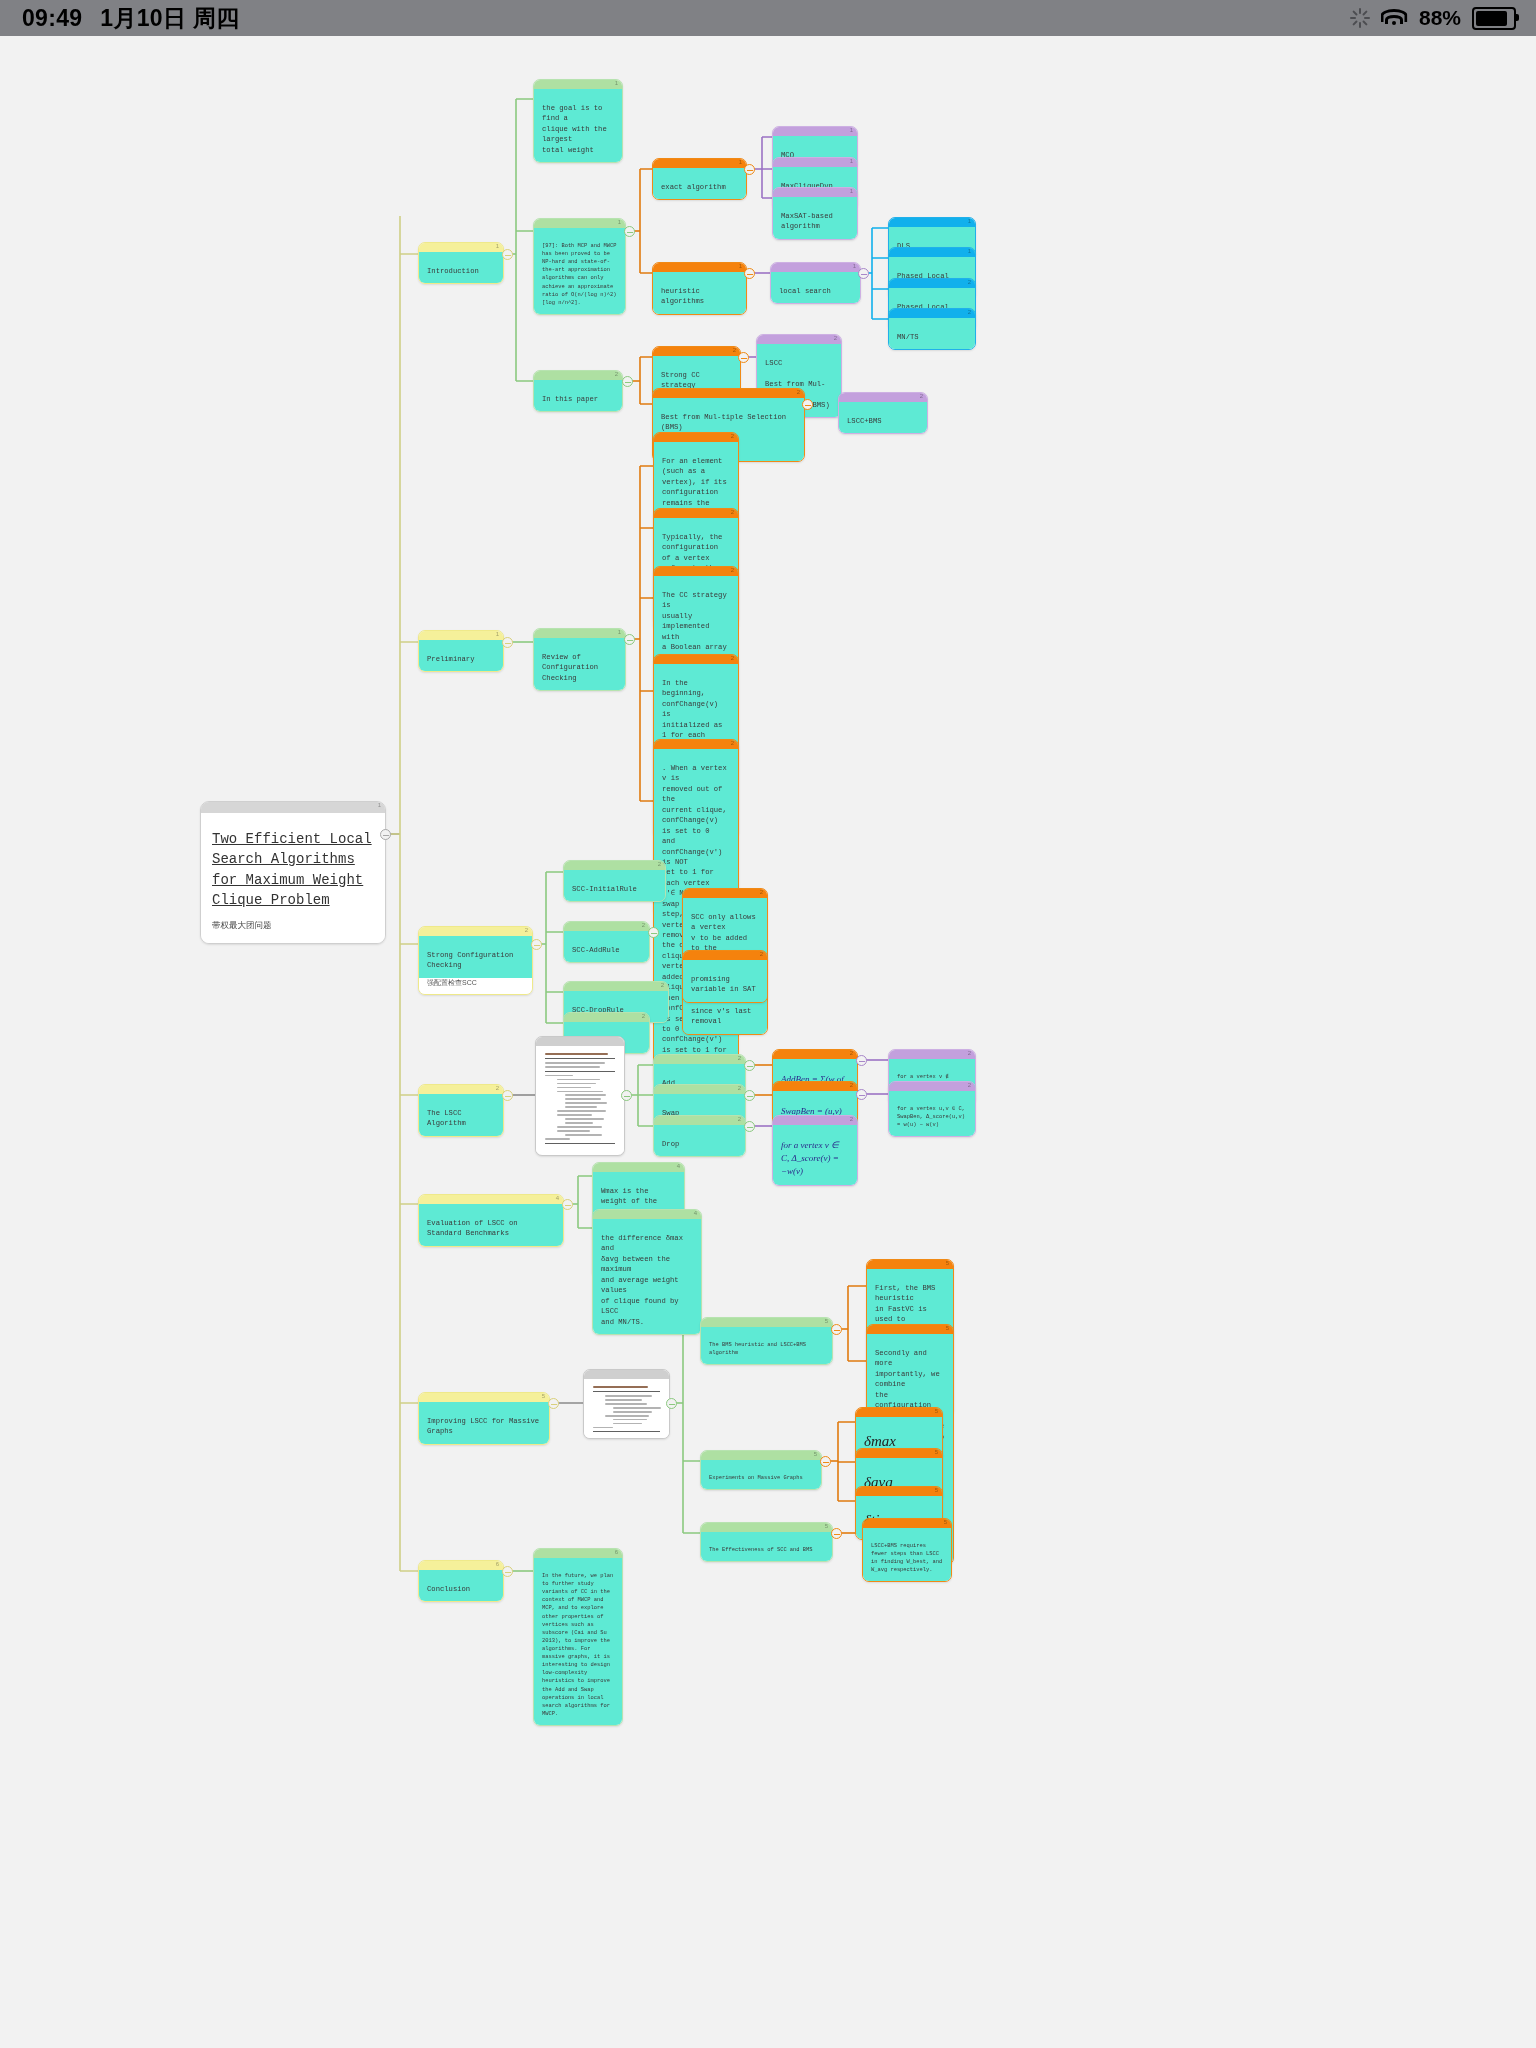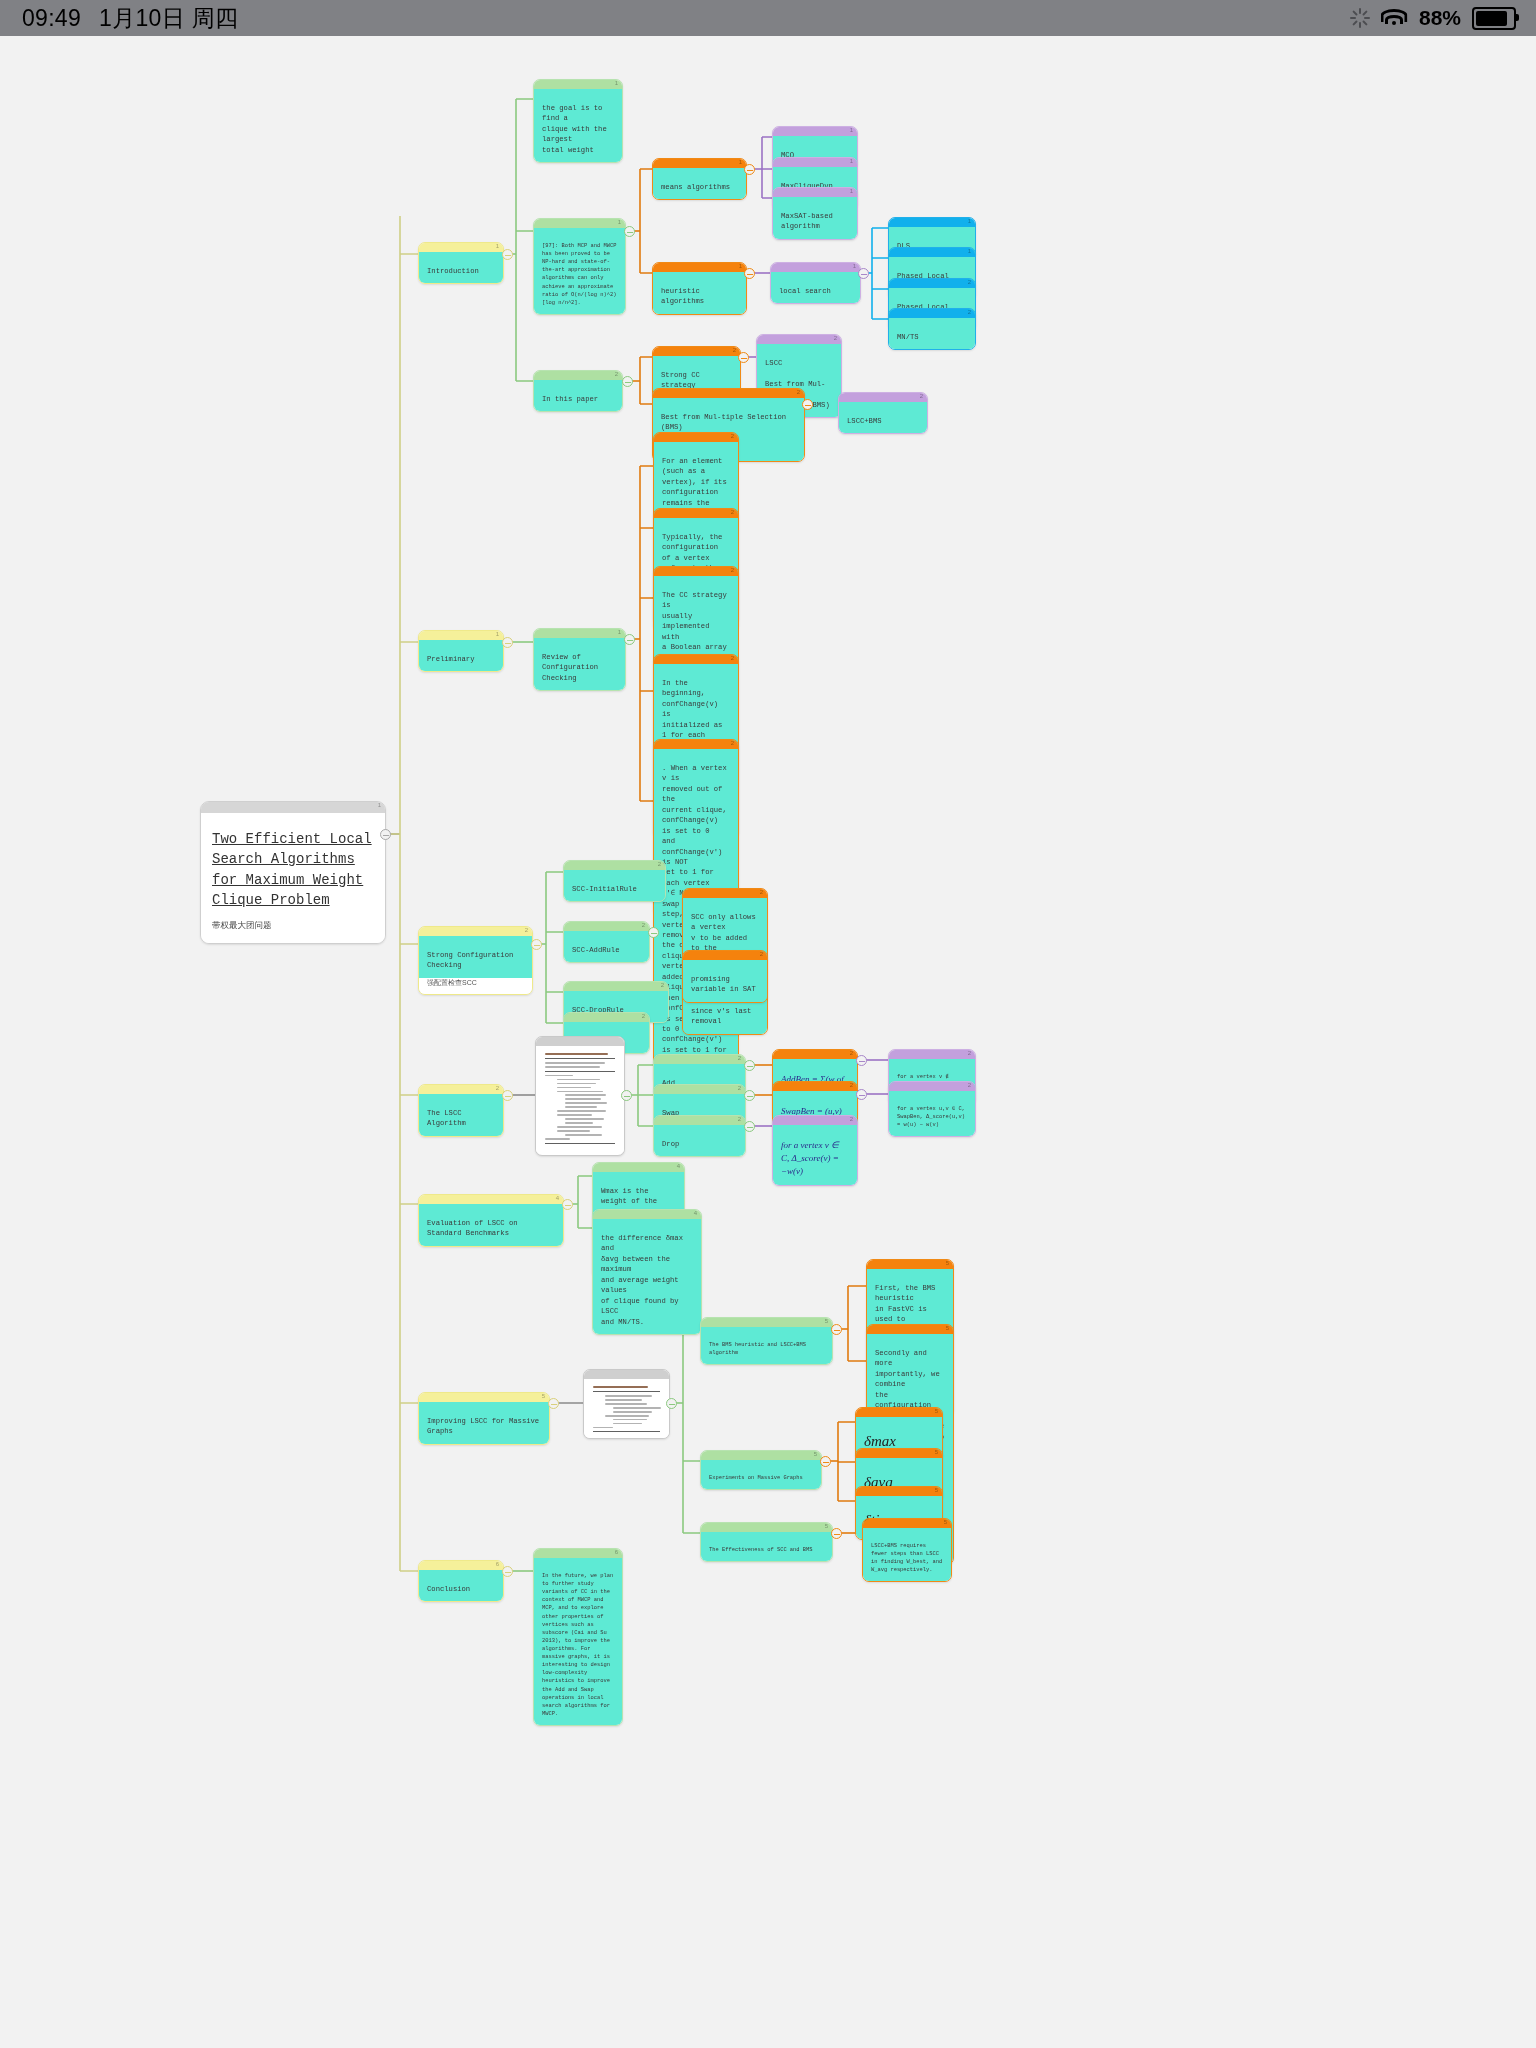--- a/index.html
+++ b/index.html
@@ -1,21 +1,21 @@
 <!DOCTYPE html>
 <html><head>
 <meta charset="utf-8">
 <style>
   html,body{margin:0;padding:0;background:#f2f2f2;}
   body{font-family:"Liberation Sans",sans-serif;width:1536px;height:2048px;overflow:hidden;}
 
   
   #statusbar{position:absolute;left:0;top:0;width:1536px;height:36px;background:#808185;
     display:flex;align-items:center;color:#000;}
-  #sb-left{display:flex;align-items:center;gap:18px;padding-left:22px;font-size:23px;font-weight:400;letter-spacing:.3px;}
+  #sb-left{display:flex;align-items:center;gap:18px;padding-left:22px;font-size:23px;font-weight:700;letter-spacing:.3px;}
   #sb-right{margin-left:auto;display:flex;align-items:center;gap:11px;padding-right:20px;font-size:21px;font-weight:600;}
   .wifi{position:relative;width:27px;height:19px;}
   .wifi i{position:absolute;left:50%;transform:translateX(-50%);border:3px solid #000;border-bottom:none;
     border-radius:50% 50% 0 0;}
   .wifi i:nth-child(1){width:21px;height:10px;top:0;}
   .wifi i:nth-child(2){width:12px;height:6px;top:6px;}
   .wifi i:nth-child(3){width:4px;height:4px;top:12px;background:#000;border-radius:50%;border:none;}
   .spin{width:20px;height:20px;position:relative;}
   .spin b{position:absolute;left:9px;top:0;width:2px;height:6px;background:#4c4d51;border-radius:1px;
     transform-origin:1px 10px;}
@@ -268,21 +268,21 @@
         <em>2</em>
       </div>
   <div class="body">In this paper</div>
 </div>
 <div class="hdl g" style="left:622px;top:340px;"></div>
 
 <div class="node o" style="left:652px;top:122px;width:95px;">
   <div class="bar">
         <em>1</em>
       </div>
-  <div class="body">means algorithms</div>
+  <div class="body">exact algorithm</div>
 </div>
 <div class="hdl o" style="left:744px;top:128px;"></div>
 
 <div class="node p" style="left:772px;top:90px;width:86px;">
   <div class="bar">
         <em>1</em>
       </div>
   <div class="body">MCQ</div>
 </div>
 <div class="node p" style="left:772px;top:121px;width:86px;">

